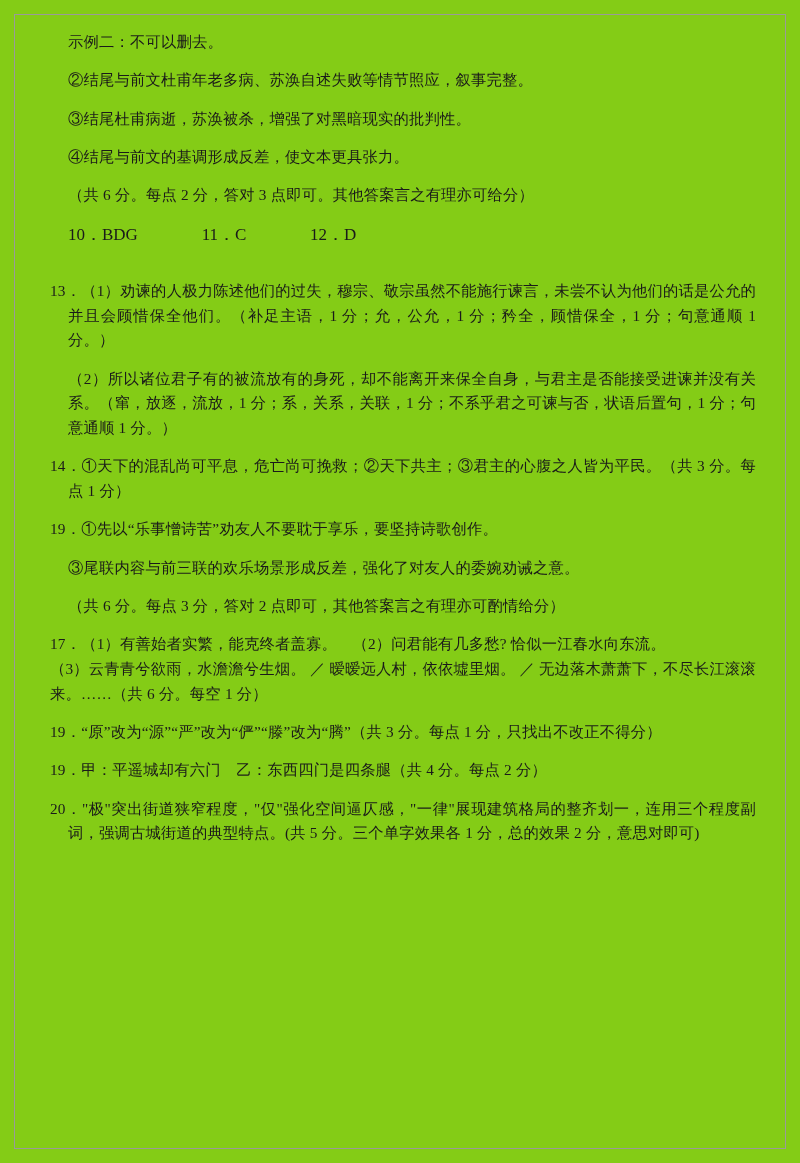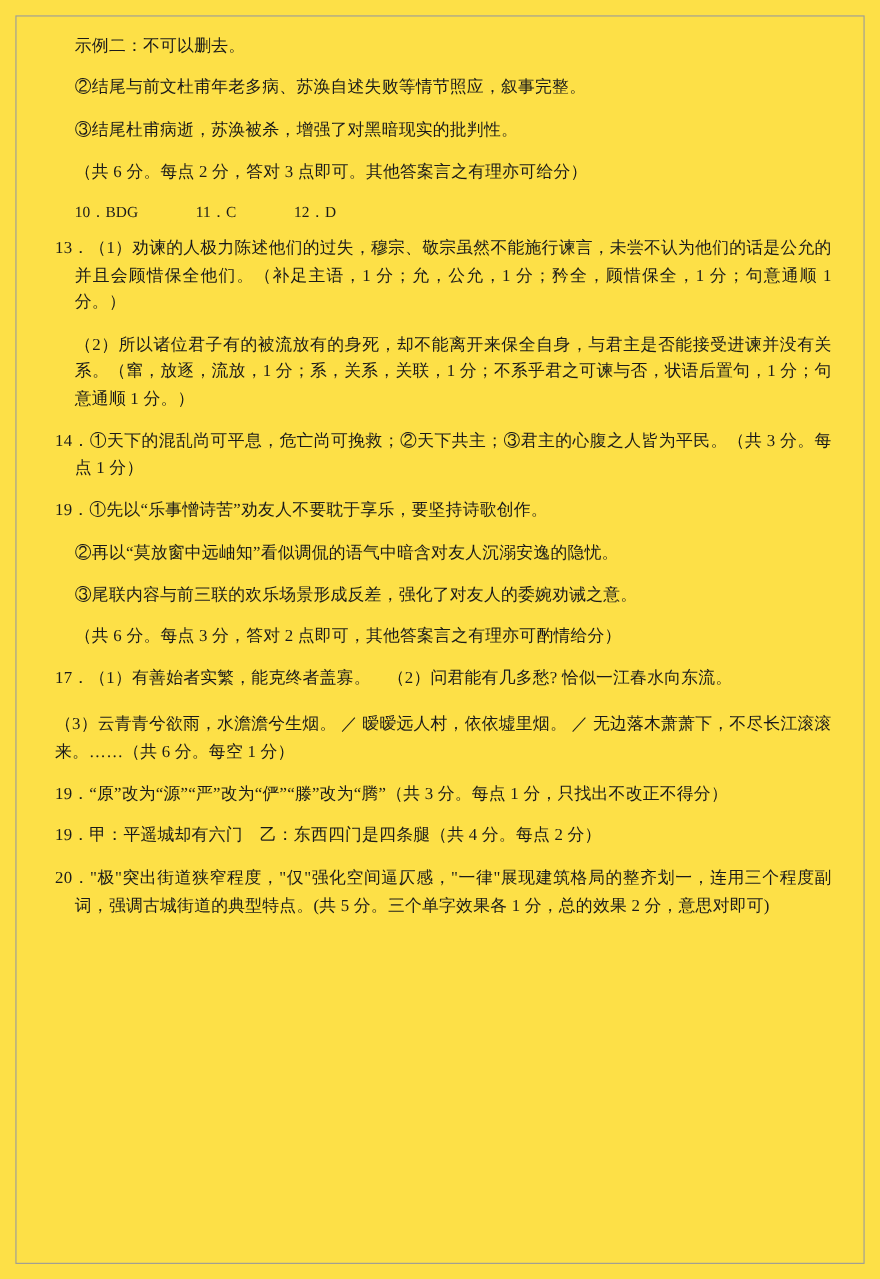--- a/index.html
+++ b/index.html
@@ -8,21 +8,21 @@
     background: #ffffff;
   }
   body {
     font-family: "Liberation Serif", "DejaVu Serif", serif;
     color: #1a1a1a;
   }
   .page {
     position: relative;
     width: 800px;
     height: 1163px;
-    background: #fde047;
+    background: #84cc16;
     box-sizing: border-box;
     overflow: hidden;
   }
   .page-border {
     position: absolute;
     left: 14px;
     top: 14px;
     right: 14px;
     bottom: 14px;
     border: 1px solid #9a9a9a;
@@ -42,56 +42,56 @@
     letter-spacing: 0.2px;
   }
   .indent-num {
     padding-left: 18px;
     text-indent: -18px;
   }
   .hang {
     padding-left: 18px;
   }
   .tight {
-    margin-bottom: 17px;
+    margin-bottom: 0;
   }
   .answerrow {
-    font-size: 14px;
+    font-size: 17px;
     line-height: 1.62;
-    margin: 0 0 8px 0;
+    margin: 0 0 30px 0;
     padding-left: 18px;
     white-space: pre;
   }
   .num {
     font-family: "Liberation Serif", "DejaVu Serif", serif;
   }
 </style>
 </head>
 <body>
 
 <div class="page">
   <div class="page-border"></div>
 
   <div class="content">
 
     <p class="para hang">示例二：不可以删去。</p>
     <p class="para hang">②结尾与前文杜甫年老多病、苏涣自述失败等情节照应，叙事完整。</p>
     <p class="para hang">③结尾杜甫病逝，苏涣被杀，增强了对黑暗现实的批判性。</p>
+    <p class="para hang">④结尾与前文的基调形成反差，使文本更具张力。</p>
     <p class="para hang">（共 6 分。每点 2 分，答对 3 点即可。其他答案言之有理亦可给分）</p>
 
     <p class="answerrow num">10．BDG               11．C               12．D</p>
 
     <p class="para indent-num">13．（1）劝谏的人极力陈述他们的过失，穆宗、敬宗虽然不能施行谏言，未尝不认为他们的话是公允的并且会顾惜保全他们。（补足主语，1 分；允，公允，1 分；矜全，顾惜保全，1 分；句意通顺 1 分。）</p>
     <p class="para hang">（2）所以诸位君子有的被流放有的身死，却不能离开来保全自身，与君主是否能接受进谏并没有关系。（窜，放逐，流放，1 分；系，关系，关联，1 分；不系乎君之可谏与否，状语后置句，1 分；句意通顺 1 分。）</p>
 
     <p class="para indent-num">14．①天下的混乱尚可平息，危亡尚可挽救；②天下共主；③君主的心腹之人皆为平民。（共 3 分。每点 1 分）</p>
 
 
     <p class="para indent-num">19．①先以“乐事憎诗苦”劝友人不要耽于享乐，要坚持诗歌创作。</p>
-    <p class="para hang">②再以“莫放窗中远岫知”看似调侃的语气中暗含对友人沉溺安逸的隐忧。</p>
     <p class="para hang">③尾联内容与前三联的欢乐场景形成反差，强化了对友人的委婉劝诫之意。</p>
     <p class="para hang">（共 6 分。每点 3 分，答对 2 点即可，其他答案言之有理亦可酌情给分）</p>
 
     <p class="para indent-num tight">17．（1）有善始者实繁，能克终者盖寡。　（2）问君能有几多愁? 恰似一江春水向东流。</p>
     <p class="para">（3）云青青兮欲雨，水澹澹兮生烟。 ／ 暧暧远人村，依依墟里烟。 ／ 无边落木萧萧下，不尽长江滚滚来。……（共 6 分。每空 1 分）</p>
 
     <p class="para indent-num">19．“原”改为“源”“严”改为“俨”“滕”改为“腾”（共 3 分。每点 1 分，只找出不改正不得分）</p>
 
     <p class="para indent-num">19．甲：平遥城却有六门　乙：东西四门是四条腿（共 4 分。每点 2 分）</p>
 

